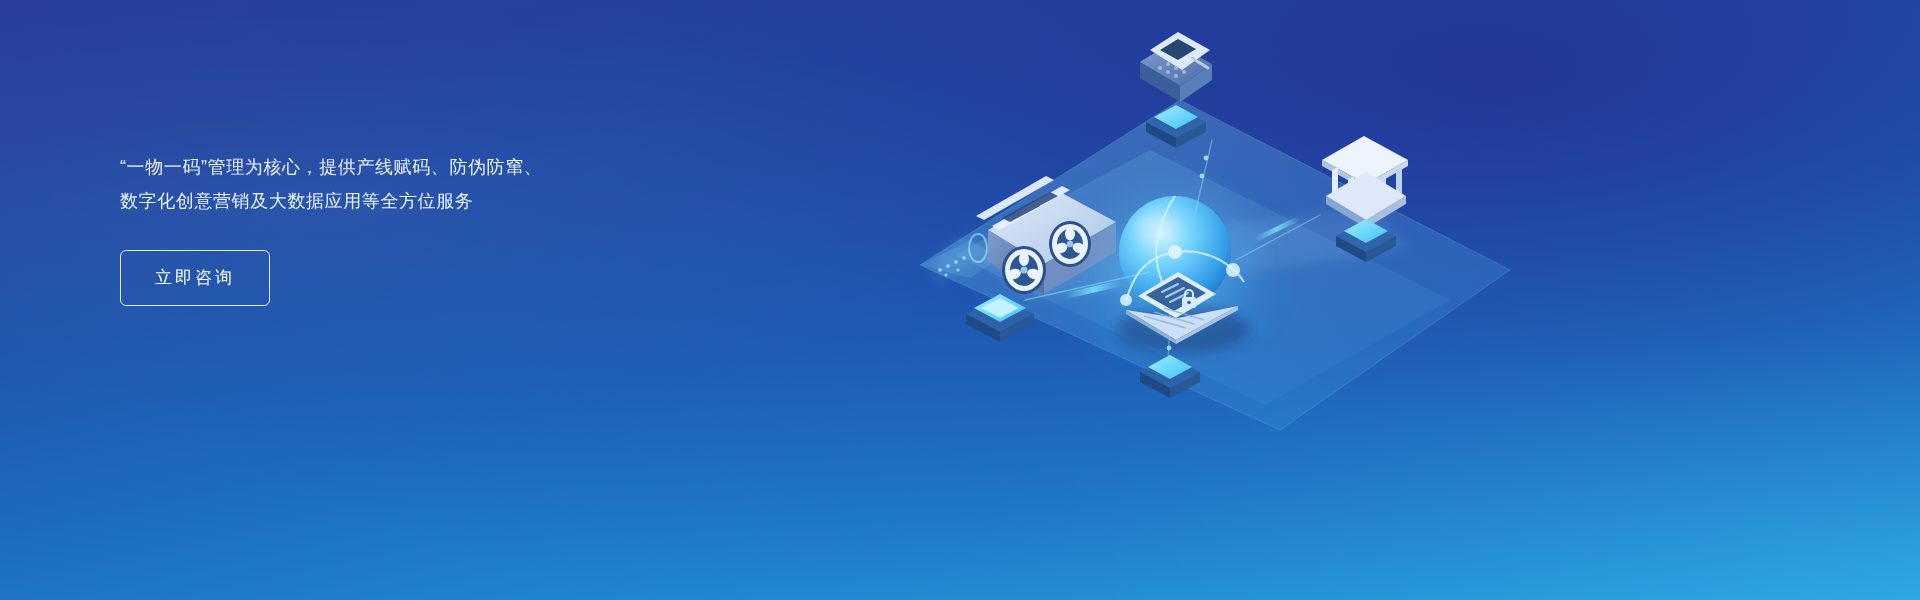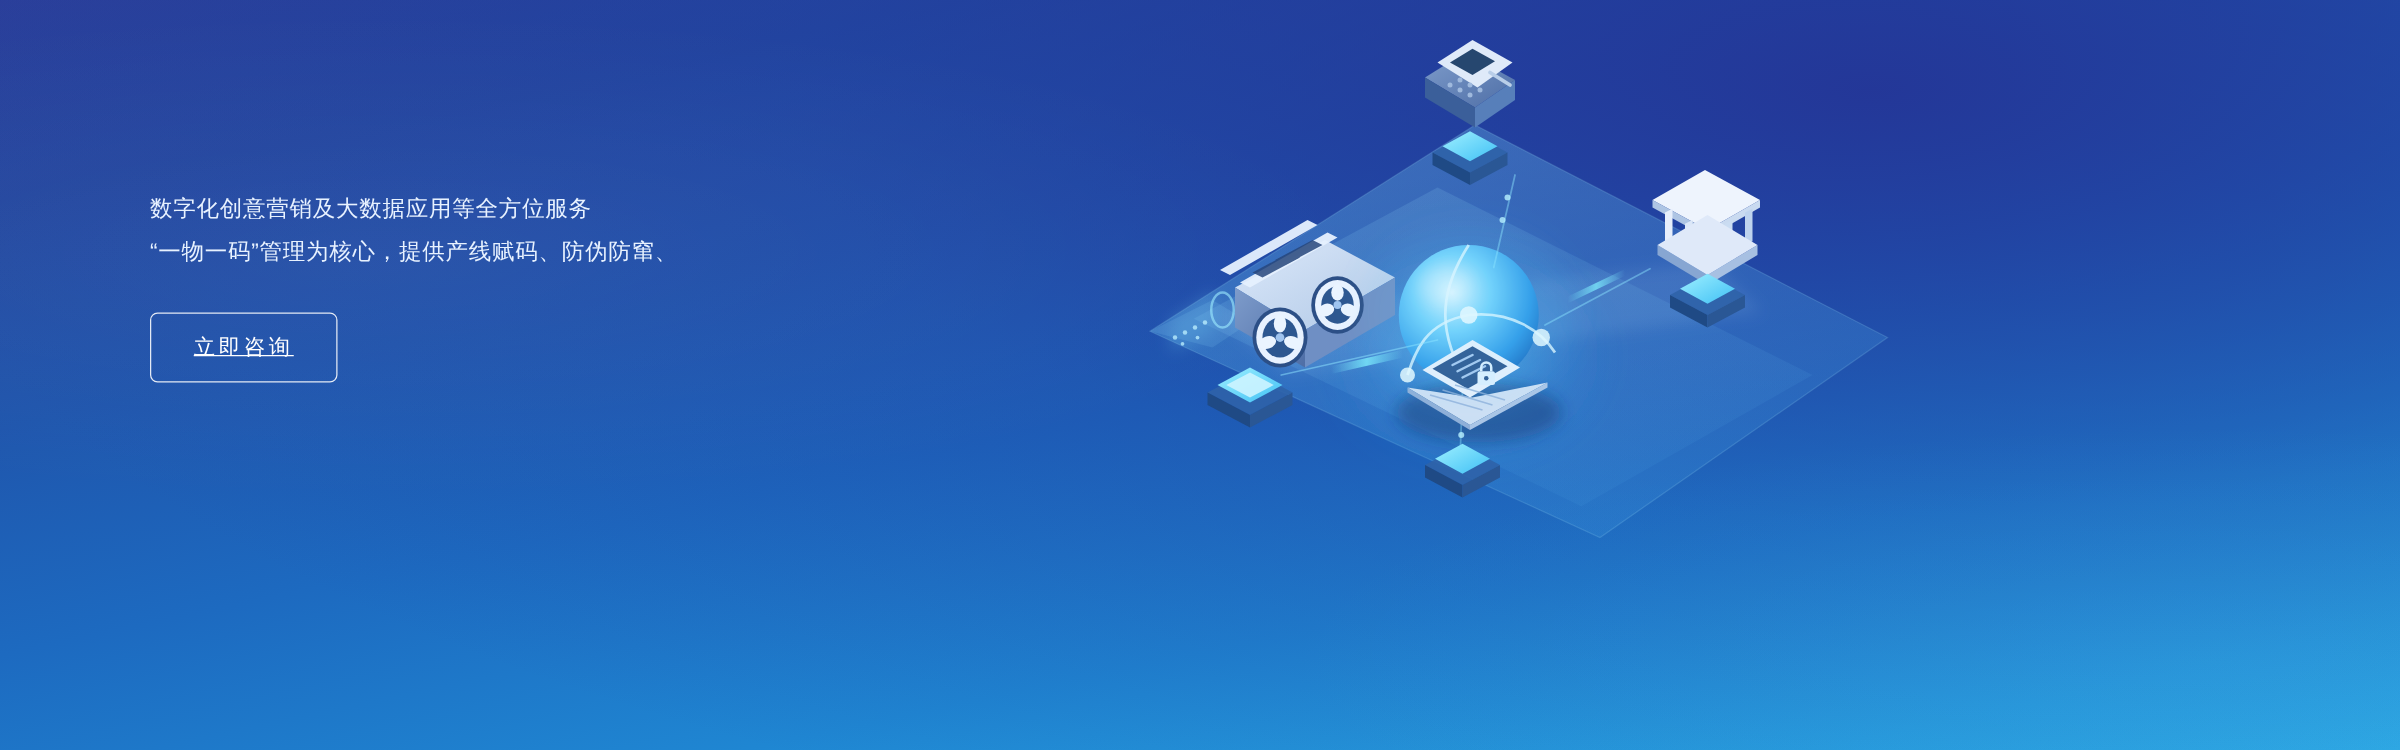--- a/index.html
+++ b/index.html
@@ -40,21 +40,20 @@
   }
   .sub div{white-space:nowrap;}
   .cta{
     margin-top:32px;display:inline-block;
     padding:0 34px;height:56px;line-height:40px;
     border:1px solid rgba(255,255,255,.88);
     border-radius:6px;
     color:#ffffff;font-size:17px;letter-spacing:3px;
     background:transparent;cursor:pointer;
     font-family:inherit;
-    text-decoration:underline;
   }
 
   
   .art{position:absolute;left:850px;top:0;width:700px;height:600px;}
   .art svg{display:block;width:700px;height:600px;}
 </style>
 </head>
 <body>
 
 <div class="banner">
@@ -301,19 +300,19 @@
         <path d="M8 9 L30 -3 L52 9 L30 21 Z" fill="url(#cubeTop)"></path>
       </g>
 
       <ellipse cx="325" cy="250" rx="85" ry="70" fill="#6fd6ff" fill-opacity=".10" filter="url(#blur12)"></ellipse>
     </svg>
   </div>
 
   <div class="copy">
 
     <div class="sub">
+      <div>“一物一码”管理为核心，提供产线赋码、防伪防窜、</div>
       <div>数字化创意营销及大数据应用等全方位服务</div>
-      <div>“一物一码”管理为核心，提供产线赋码、防伪防窜、</div>
     </div>
 
     <button class="cta">立即咨询</button>
   </div>
 </div>
 
 </body></html>

